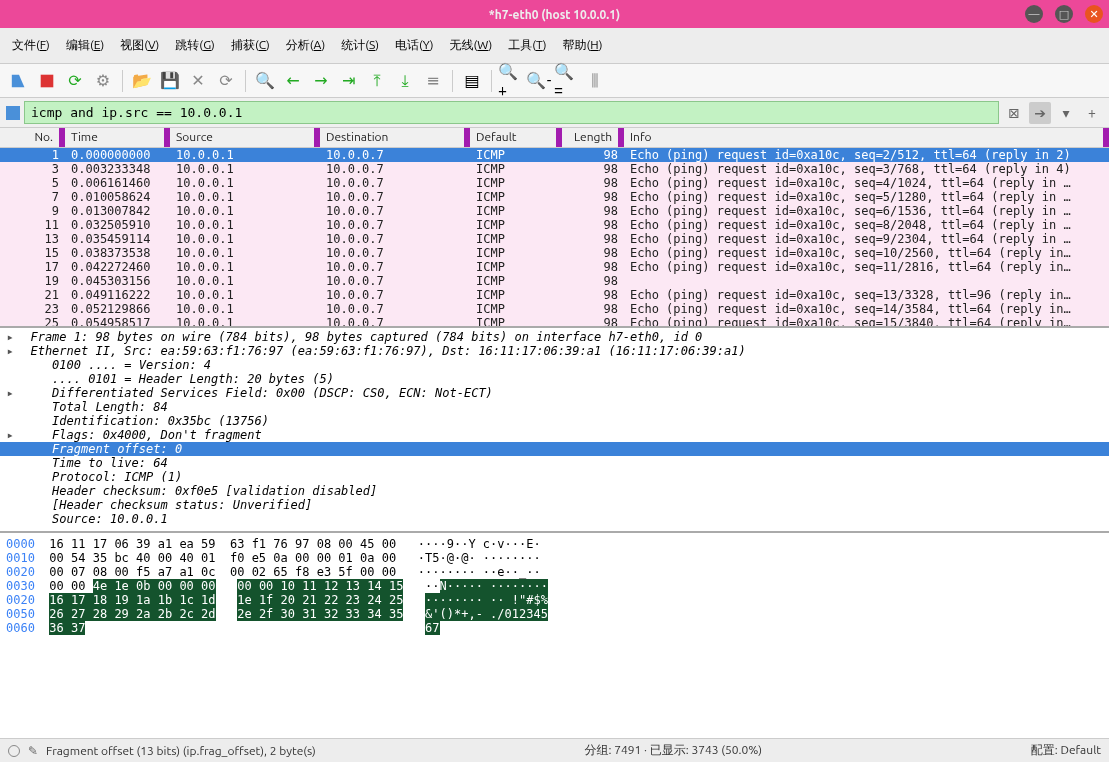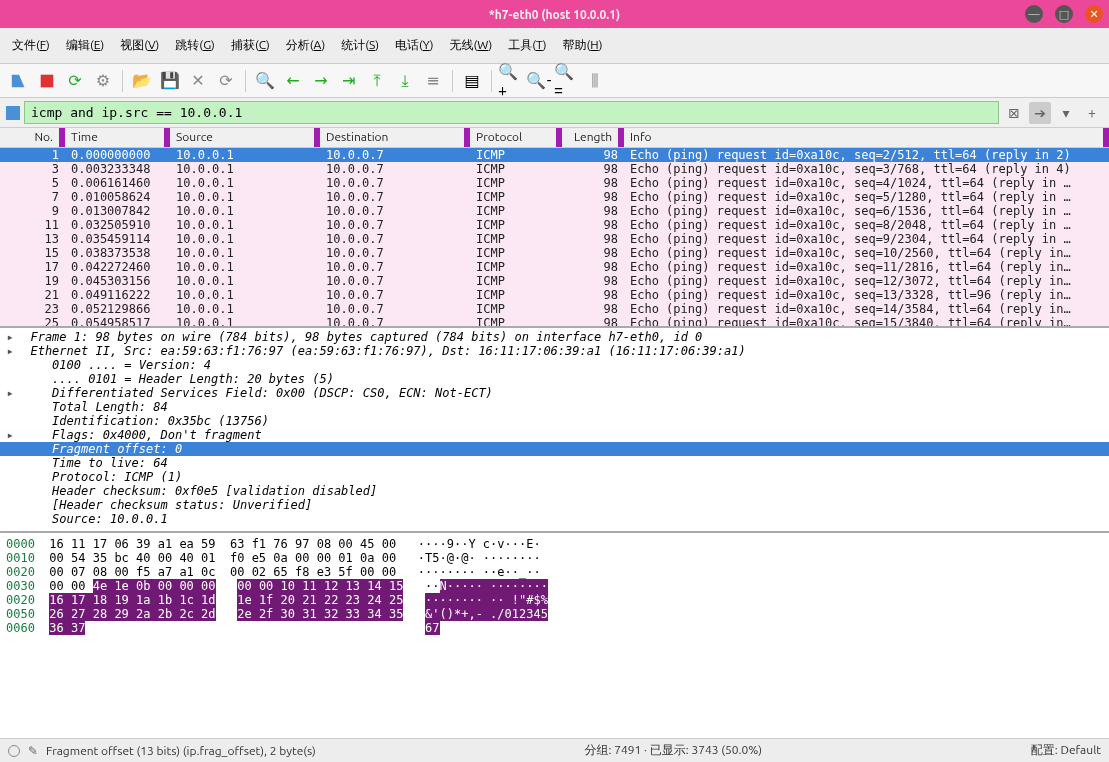--- a/index.html
+++ b/index.html
@@ -35,22 +35,22 @@
 .col-proto { width: 92px; }
 .col-len { width: 62px; text-align: right; }
 .col-info { flex: 1; }
 .row .col-info { font-family: "DejaVu Sans Mono", monospace; }
 .details { flex: 0 0 205px; background: #fff; border-bottom: 2px solid #aaa; font-family: "DejaVu Sans Mono", monospace; font-size: 12px; overflow-y: auto; padding: 2px 0; font-style: italic; }
 .details .line { padding: 0 4px; height: 14px; line-height: 14px; white-space: nowrap; }
 .details .line .tog { display: inline-block; width: 12px; text-align: center; color: #555; cursor: pointer; }
 .details .line.sel { background: #3b82d9; color: #fff; }
 .hexdump { flex: 1; background: #fff; font-family: "DejaVu Sans Mono", monospace; font-size: 12px; padding: 4px 6px; overflow: auto; line-height: 14px; }
 .hexdump .hl { white-space: pre; }
-.hexdump .offset { color: #15803d; }
-.hexdump .sel { background: #701a75; color: #fff; }
+.hexdump .offset { color: #3b82f6; }
+.hexdump .sel { background: #14532d; color: #fff; }
 .statusbar { height: 24px; background: #ededed; border-top: 1px solid #ccc; display: flex; align-items: center; padding: 0 8px; font-size: 12px; color: #333; justify-content: space-between; }
 .statusbar .left { display: flex; align-items: center; gap: 8px; }
 .statusbar .circle { width: 12px; height: 12px; border: 1px solid #888; border-radius: 6px; }
 .icon-svg { width: 18px; height: 18px; }
 </style>
 </head>
 <body>
 
 <div class="titlebar">
   <span class="title">*h7-eth0 (host 10.0.0.1)</span>
@@ -118,21 +118,21 @@
   <span class="fbtn">▾</span>
   <span class="fbtn">+</span>
 </div>
 
 <div class="packetlist">
   <div class="header" id="plheader">
       <div class="col-no">No.</div>
       <div class="col-time">Time</div>
       <div class="col-src">Source</div>
       <div class="col-dst">Destination</div>
-      <div class="col-proto">Protocol</div>
+      <div class="col-proto">Default</div>
       <div class="col-len">Length</div>
       <div class="col-info">Info</div>
     </div>
   <div class="rows" id="plrows">
       <div class="row sel">
         <div class="col-no">1</div>
         <div class="col-time">0.000000000</div>
         <div class="col-src">10.0.0.1</div>
         <div class="col-dst">10.0.0.7</div>
         <div class="col-proto">ICMP</div>
@@ -211,21 +211,20 @@
         <div class="col-len">98</div>
         <div class="col-info">Echo (ping) request  id=0xa10c, seq=11/2816, ttl=64 (reply in…</div>
       </div>
       <div class="row norm">
         <div class="col-no">19</div>
         <div class="col-time">0.045303156</div>
         <div class="col-src">10.0.0.1</div>
         <div class="col-dst">10.0.0.7</div>
         <div class="col-proto">ICMP</div>
         <div class="col-len">98</div>
-        <div class="col-info">Echo (ping) request  id=0xa10c, seq=12/3072, ttl=64 (reply in…</div>
       </div>
       <div class="row norm">
         <div class="col-no">21</div>
         <div class="col-time">0.049116222</div>
         <div class="col-src">10.0.0.1</div>
         <div class="col-dst">10.0.0.7</div>
         <div class="col-proto">ICMP</div>
         <div class="col-len">98</div>
         <div class="col-info">Echo (ping) request  id=0xa10c, seq=13/3328, ttl=96 (reply in…</div>
       </div>

